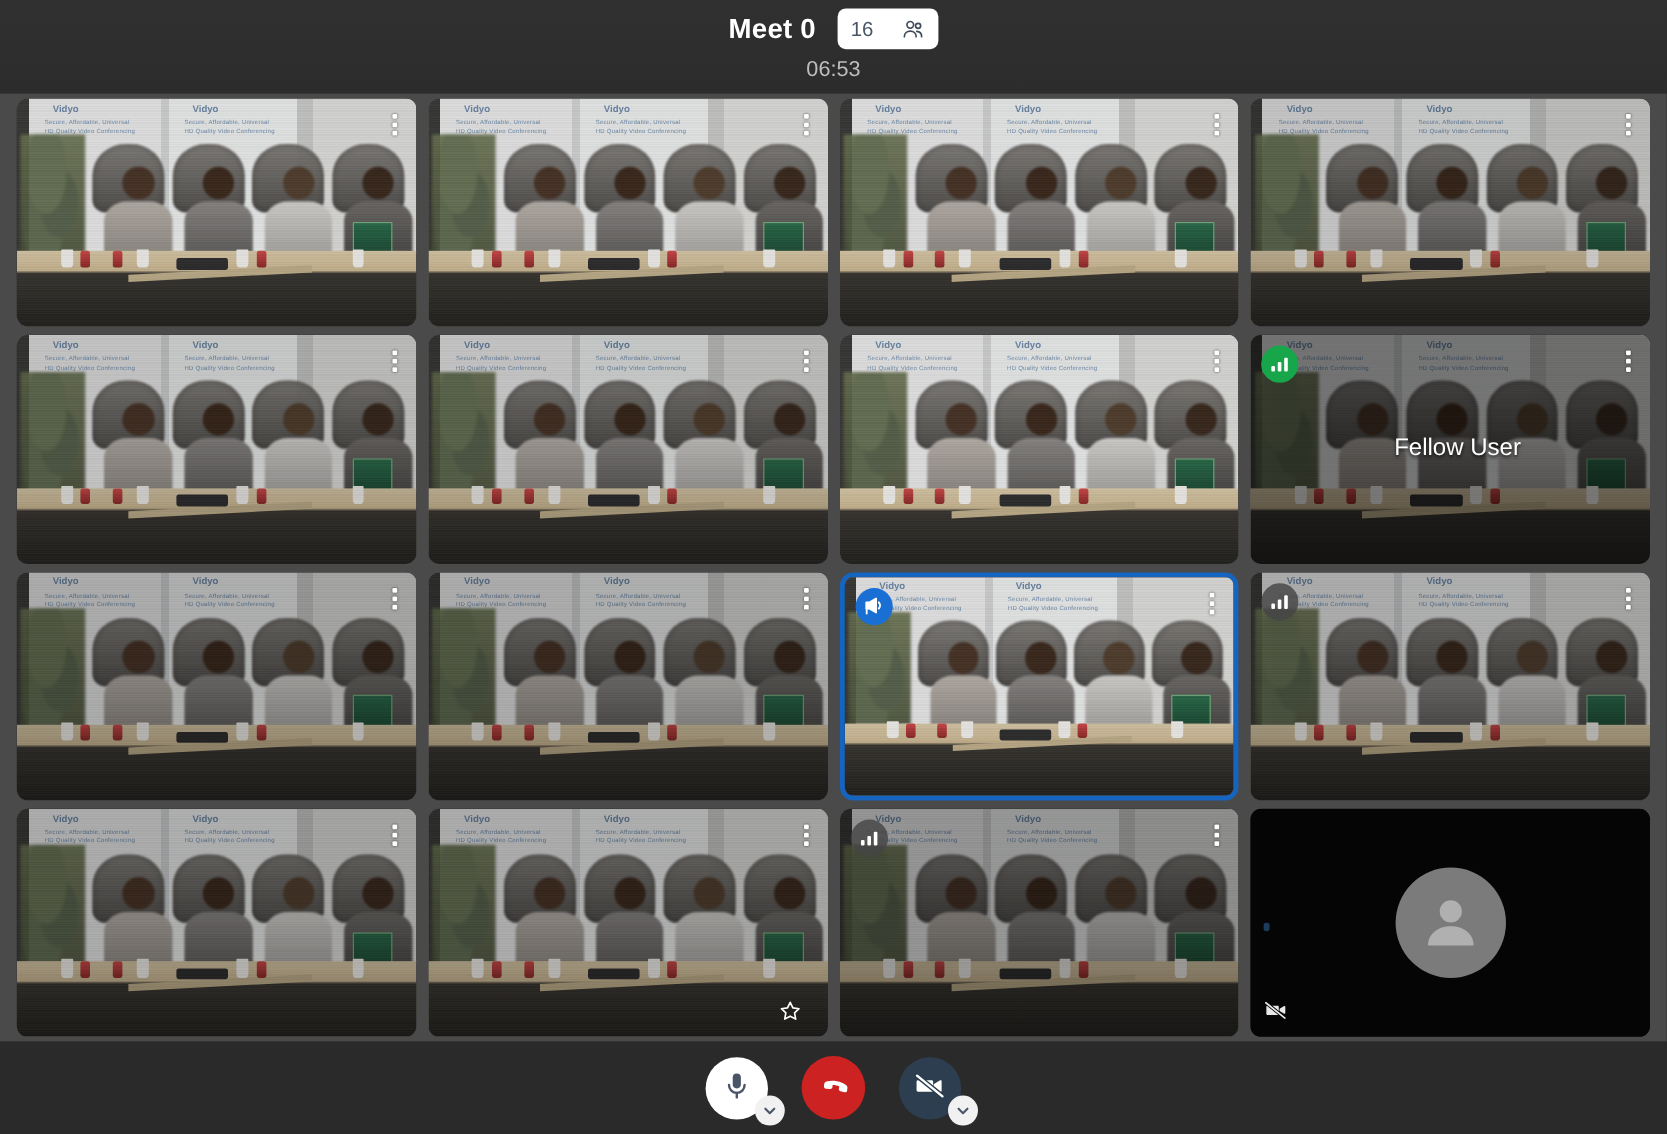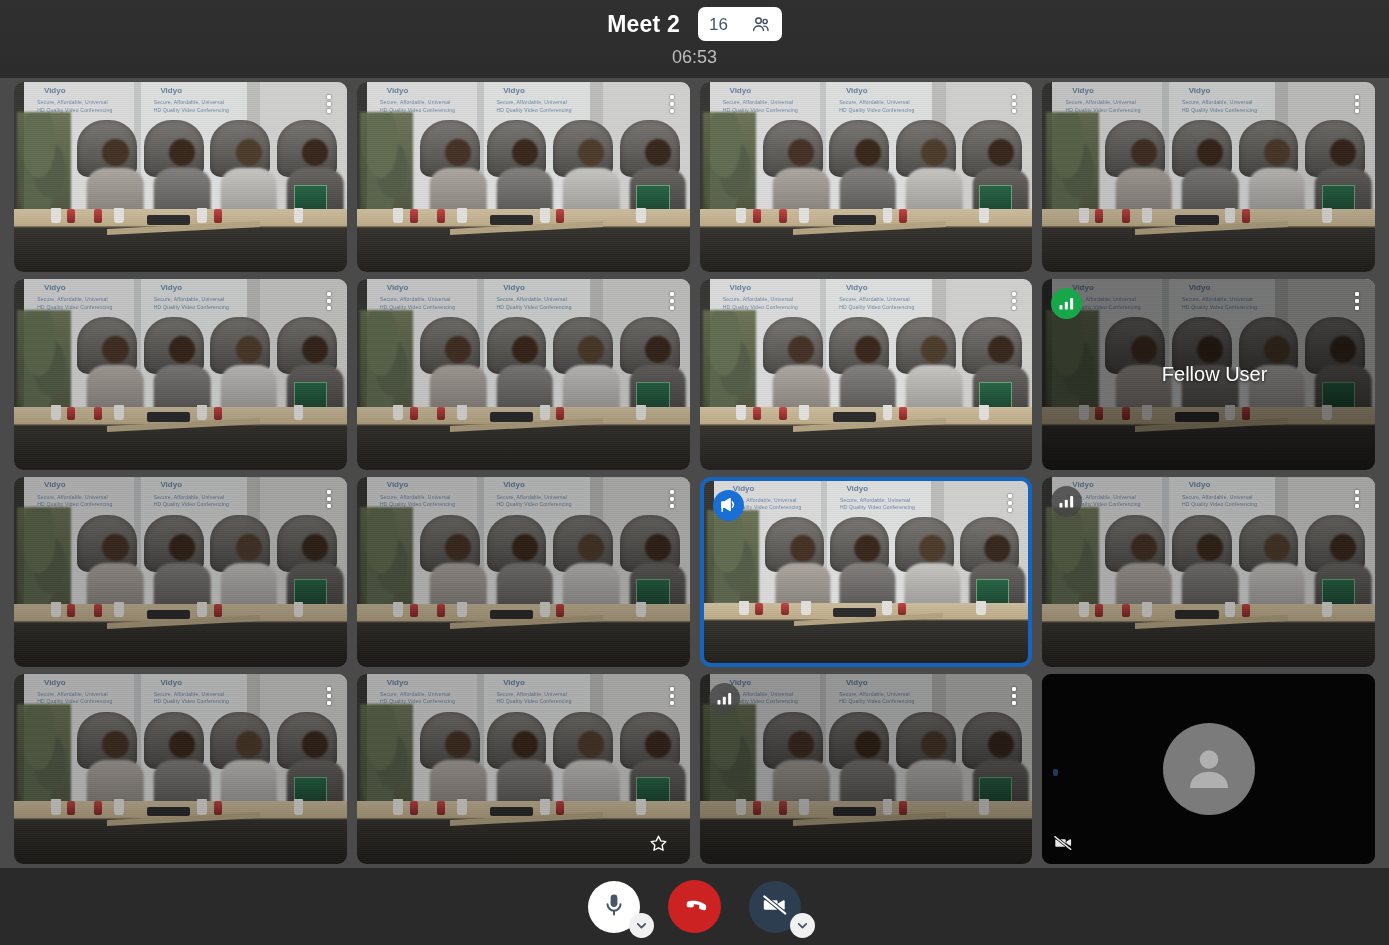--- a/index.html
+++ b/index.html
@@ -399,21 +399,21 @@
     align-items: center;
     justify-content: center;
     cursor: pointer;
   }
 </style>
 </head>
 <body>
 
 <div class="header">
   <div class="header-row">
-    <div class="meet-title">Meet 2</div>
+    <div class="meet-title">Meet 0</div>
     <div class="participants-badge">
       <span class="participants-count">16</span>
       <span class="people-icon">
         <svg width="20" height="18" viewBox="0 0 24 22" fill="none" stroke="#3f4a5a" stroke-width="1.7" stroke-linecap="round" stroke-linejoin="round">
           <circle cx="9" cy="7" r="3.4"></circle>
           <path d="M3 19c0-3.4 2.7-5.6 6-5.6s6 2.2 6 5.6"></path>
           <circle cx="17" cy="8" r="2.6"></circle>
           <path d="M15.6 13.6c3 .2 5 2.3 5 5.4"></path>
         </svg>
       </span>

